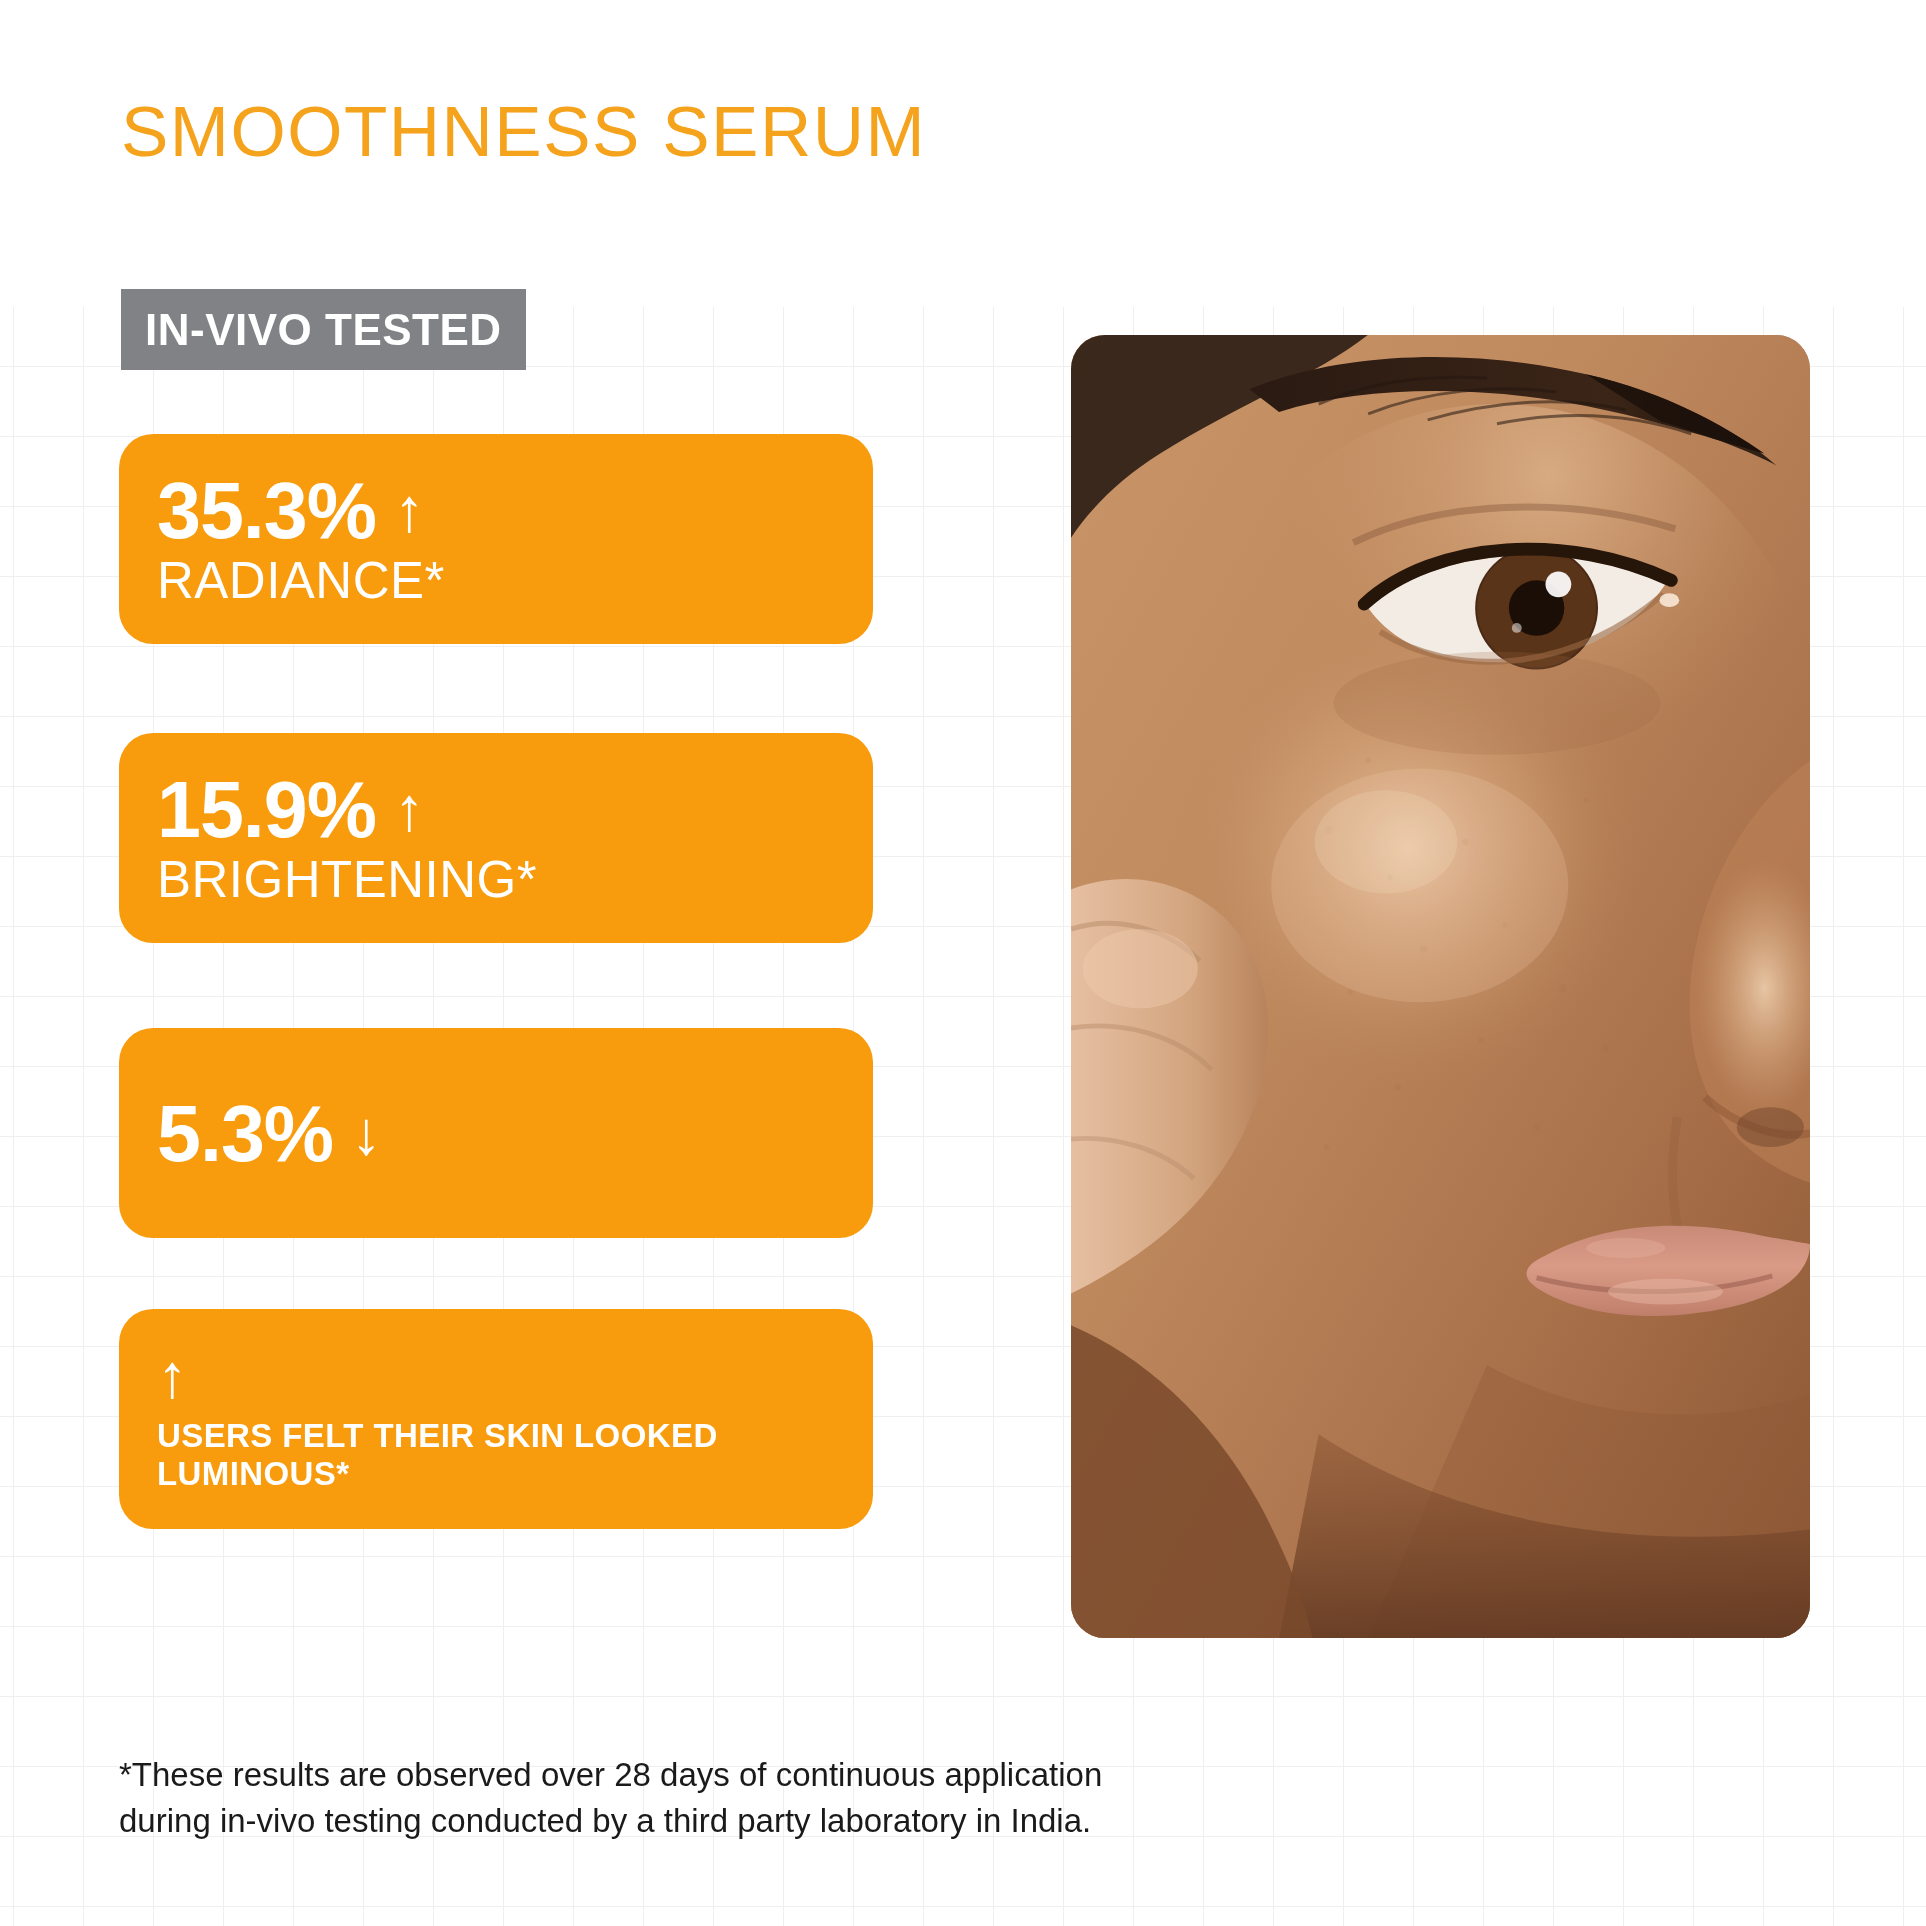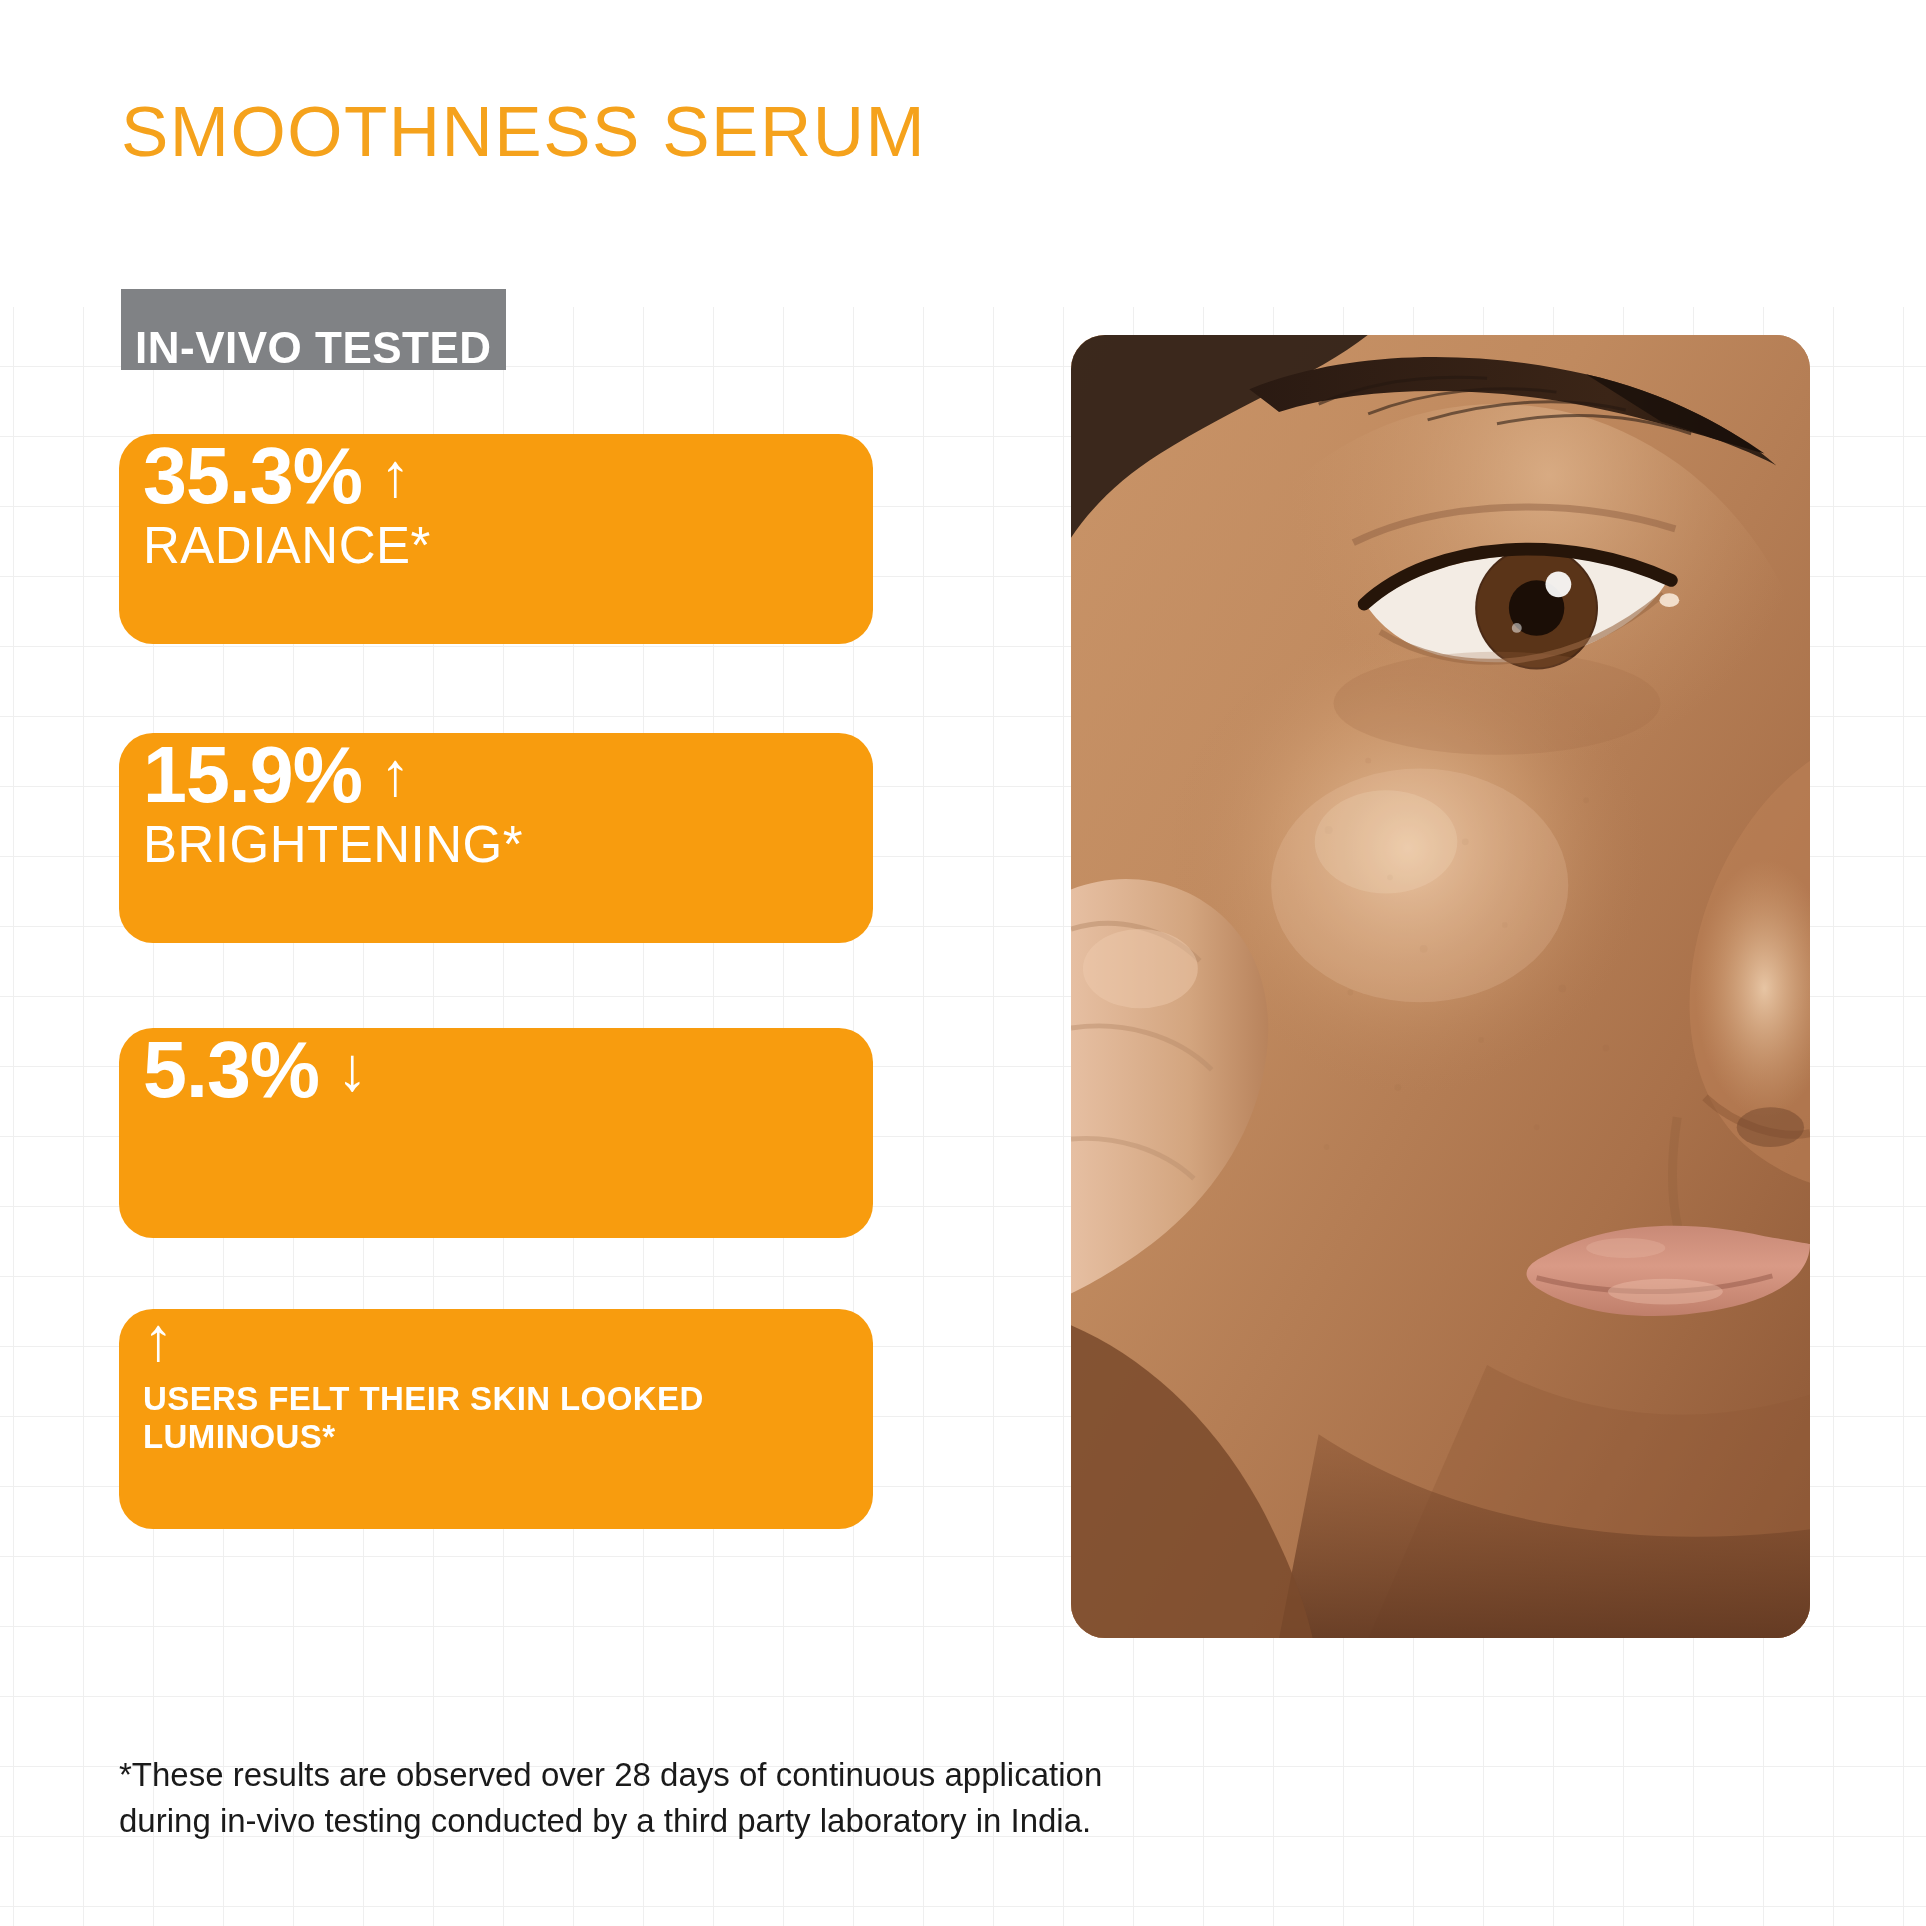--- a/index.html
+++ b/index.html
@@ -40,44 +40,44 @@
     font-weight:400;
     color:#F5A21C;
     white-space:nowrap;
   }
 
   
   #in-vivo-badge {
     position:absolute;
     left:121px; top:289px;
     height:81px;
-    padding:0 14px;
+    padding:0 24px;
     background:#808285;
-    display:flex; align-items:flex-end;
+    display:flex; align-items:center;
   }
   #in-vivo-badge .badge-label {
     color:#ffffff;
     font-size:44px;
     font-weight:700;
     letter-spacing:0.5px;
     line-height:1;
     white-space:nowrap;
   }
 
   
   .stat-card {
     position:absolute;
     left:119px;
     width:754px;
     background:#F89C0E;
     border-radius:34px;
-    padding-left:24px;
+    padding-left:38px;
     display:flex;
     flex-direction:column;
-    justify-content:flex-start;
+    justify-content:center;
   }
   .stat-card .stat-value-row {
     display:flex;
     align-items:center;
     gap:18px;
     color:#ffffff;
   }
   .stat-card .stat-value {
     font-size:79px;
     font-weight:700;

